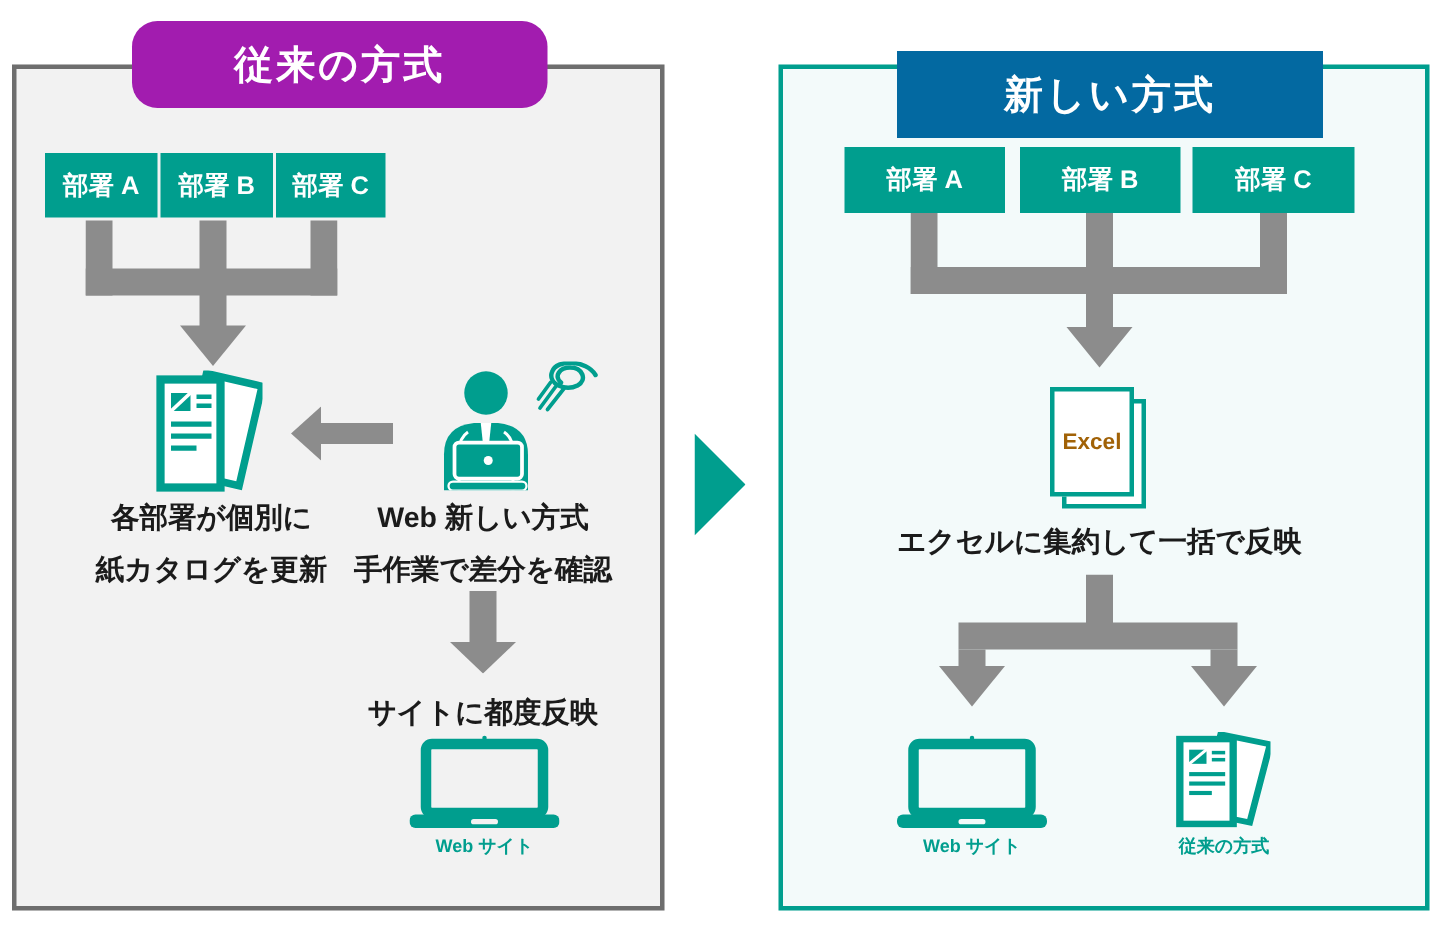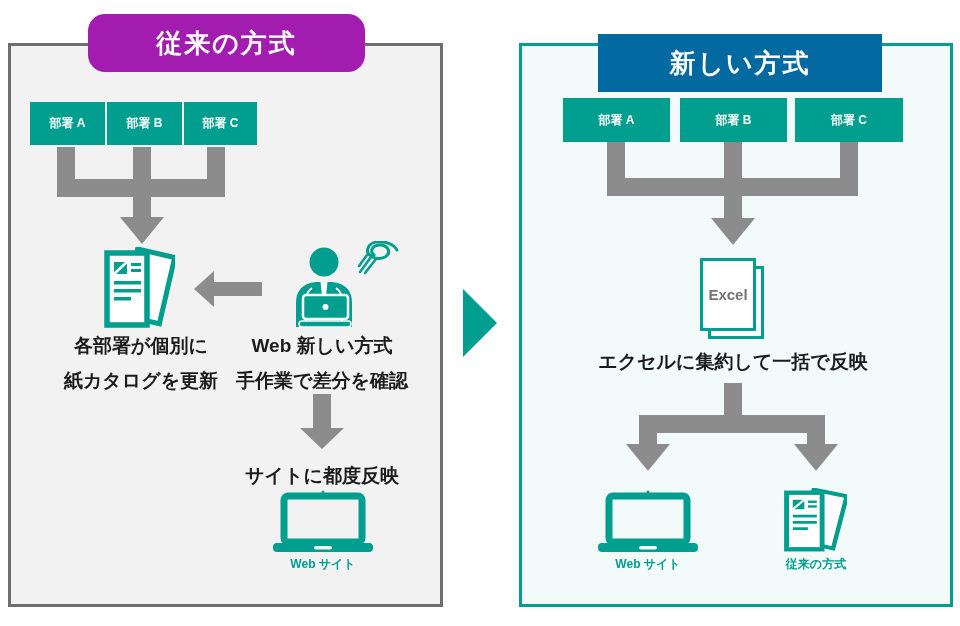--- a/index.html
+++ b/index.html
@@ -32,21 +32,21 @@
   .panel-header{
     height:58px;line-height:58px;text-align:center;
     color:#ffffff;font-size:26px;letter-spacing:2px;z-index:3;
   }
   #left-header{left:88px;top:14px;width:277px;background:#a21caf;border-radius:17px;}
   #right-header{left:598px;top:14px;width:284px;background:#0369a1;margin-top:20px;}
 
   
   .dept{
     background:#009e8e;color:#ffffff;text-align:center;
-    font-size:12px;z-index:2;
+    font-size:17px;z-index:2;
   }
   .dept.l{top:102px;height:43px;line-height:43px;}
   .dept.r{top:98px;height:44px;line-height:44px;}
 
   
   .caption{
     font-size:19px;line-height:35px;text-align:center;z-index:2;
   }
   .teal-label{
     font-size:12px;color:#009e8e;text-align:center;z-index:2;
@@ -56,21 +56,21 @@
   .arrow-fill{fill:#8c8c8c;}
   .teal-fill{fill:#009e8e;}
 
   
   .excel-page{
     box-sizing:border-box;position:absolute;
     width:56px;height:73px;background:#ffffff;border:3px solid #009e8e;
   }
   #excel-front{
     left:0;top:0;display:flex;align-items:center;justify-content:center;
-    color:#737373;font-size:15px;z-index:2;
+    color:#a16207;font-size:15px;z-index:2;
   }
   #excel-back{left:8px;top:8px;z-index:1;}
 </style>
 </head>
 <body>
 
 <div id="stage">
 
   <div id="left-panel" class="abs panel"></div>
   <div id="left-header" class="abs panel-header">従来の方式</div>

